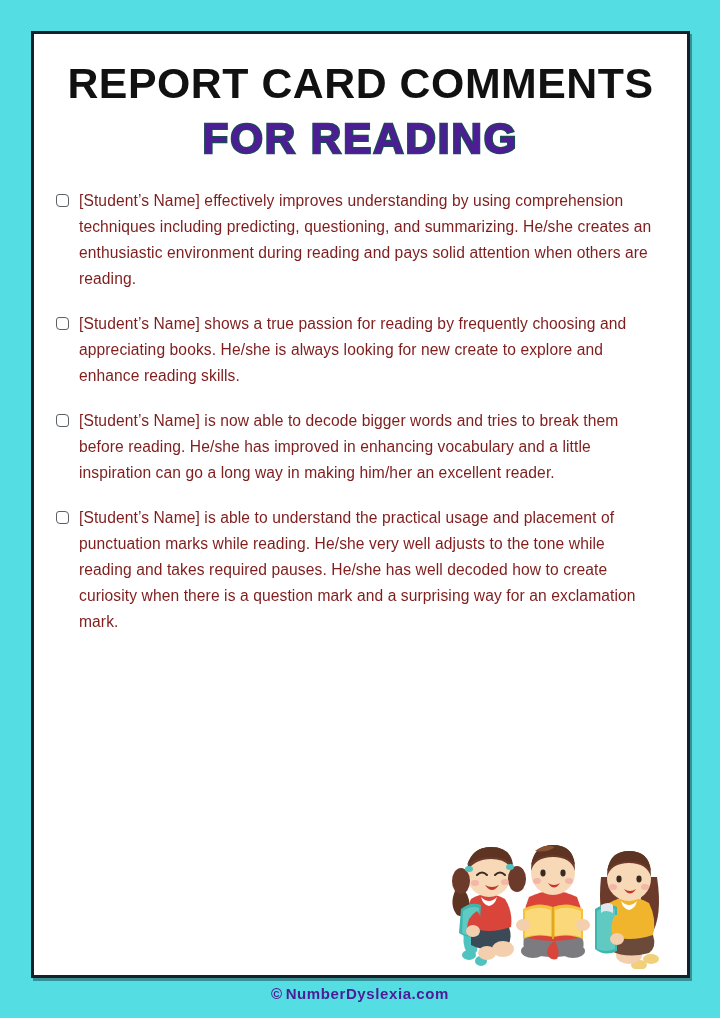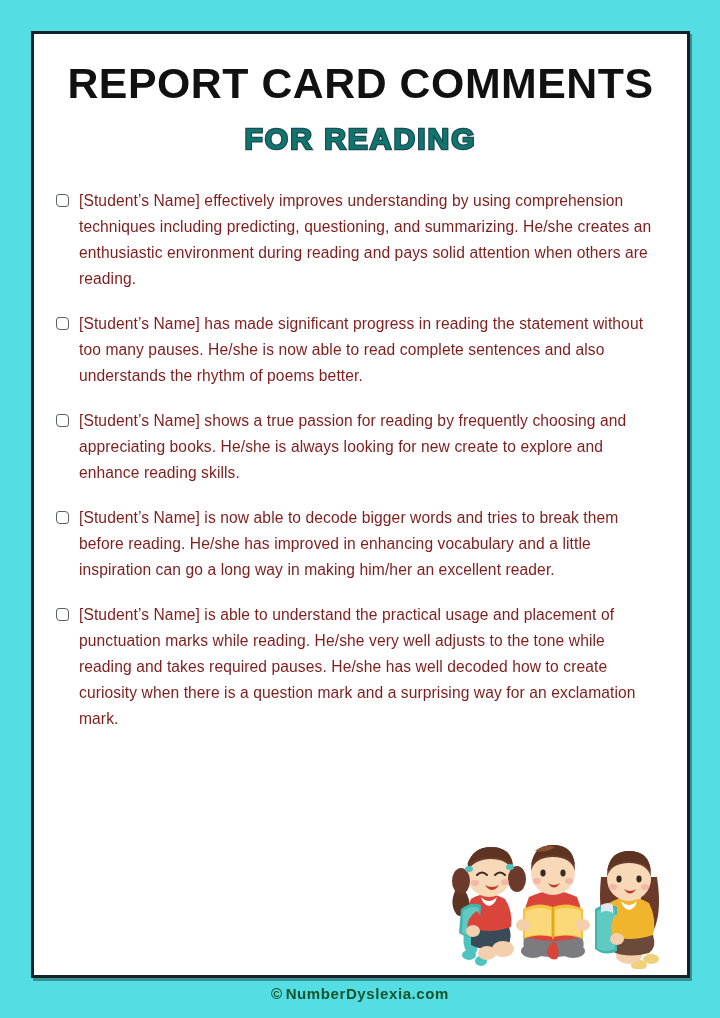--- a/index.html
+++ b/index.html
@@ -50,25 +50,25 @@
     line-height: 48px;
     letter-spacing: 0.5px;
     color: #111111;
     margin: 0;
     transform: scaleX(1.02);
     white-space: nowrap;
   }
   .title-sub {
     font-family: "Liberation Sans", sans-serif;
     font-weight: bold;
-    font-size: 30px;
+    font-size: 42px;
     line-height: 50px;
     letter-spacing: 2px;
     margin: 6px 0 0 0;
-    color: #0f766e;
+    color: #4c1d95;
     -webkit-text-stroke: 2.5px #1c4a55;
     paint-order: stroke fill;
     white-space: nowrap;
   }
 
   
   .comment-list {
     margin: 24px 0 0 0;
     padding: 0 26px 0 14px;
     list-style: none;
@@ -115,21 +115,21 @@
   .footer {
     position: absolute;
     left: 0;
     top: 985px;
     width: 720px;
     text-align: center;
     font-family: "Liberation Sans", sans-serif;
     font-size: 15px;
     font-weight: bold;
     letter-spacing: 0.6px;
-    color: #14532d;
+    color: #4c1d95;
   }
   .footer .copy {
     display: inline-block;
     margin-right: 3px;
   }
 </style>
 </head>
 <body>
 
 <div class="poster">
@@ -141,24 +141,20 @@
       <div class="title-sub">FOR READING</div>
     </div>
 
     <ul class="comment-list">
 
       <li class="comment-item">
         <span class="checkbox"></span>
         <span class="comment-text">[Student’s Name] effectively improves understanding by using comprehension techniques including predicting, questioning, and summarizing. He/she creates an enthusiastic environment during reading and pays solid attention when others are reading.</span>
       </li>
 
-      <li class="comment-item">
-        <span class="checkbox"></span>
-        <span class="comment-text">[Student’s Name] has made significant progress in reading the statement without too many pauses. He/she is now able to read complete sentences and also understands the rhythm of poems better.</span>
-      </li>
 
       <li class="comment-item">
         <span class="checkbox"></span>
         <span class="comment-text">[Student’s Name] shows a true passion for reading by frequently choosing and appreciating books. He/she is always looking for new create to explore and enhance reading skills.</span>
       </li>
 
       <li class="comment-item">
         <span class="checkbox"></span>
         <span class="comment-text">[Student’s Name] is now able to decode bigger words and tries to break them before reading. He/she has improved in enhancing vocabulary and a little inspiration can go a long way in making him/her an excellent reader.</span>
       </li>

